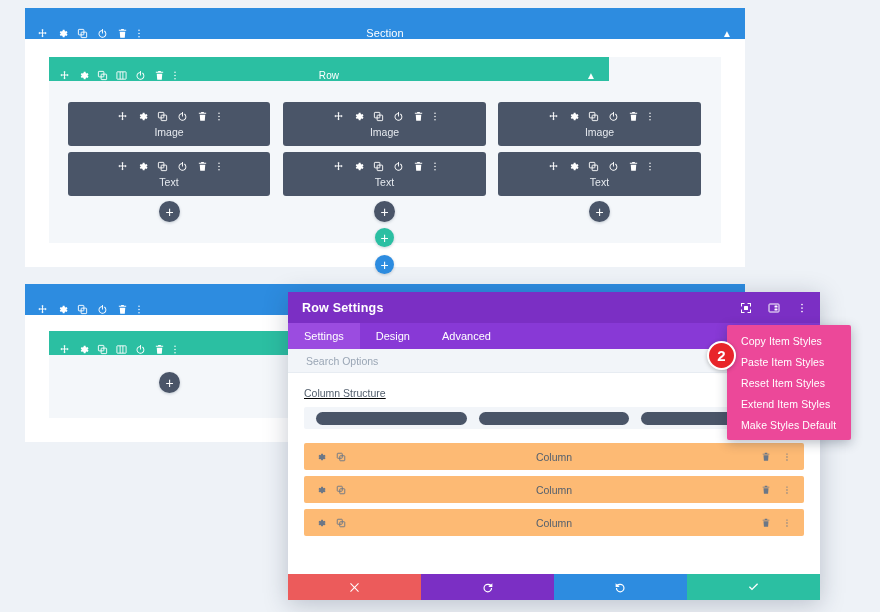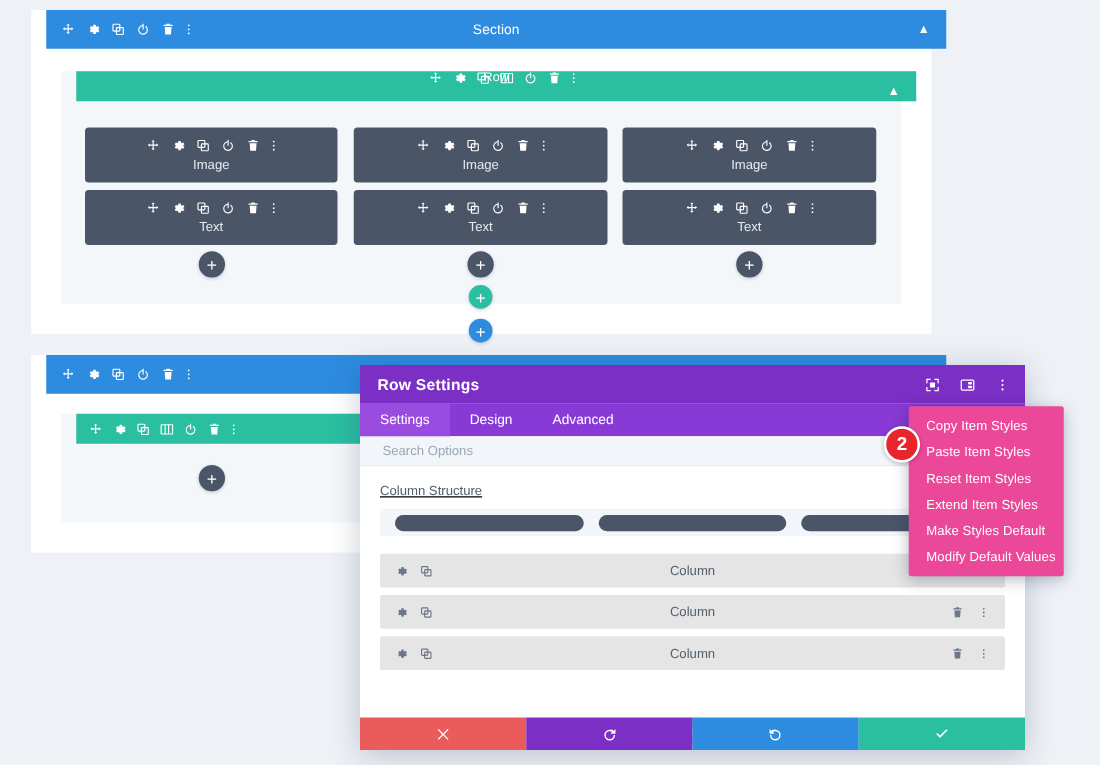--- a/index.html
+++ b/index.html
@@ -6,22 +6,22 @@
   html, body {
     width: 880px; height: 612px;
     background: #edf2f7;
     font-family: "Liberation Sans", sans-serif;
     overflow: hidden;
   }
   .canvas { position: relative; width: 880px; height: 612px; background: #eef2f7; }
 
   
   .bar {
-    position: absolute; display: flex; align-items: center;
-    color: #fff; font-size: 11px; margin-left: 12px;
+    position: absolute; display: flex; align-items: flex-end;
+    color: #fff; font-size: 11px;
   }
   .bar .icons { display: flex; align-items: center; gap: 9px; padding-left: 12px; }
   .bar .bar-title {
     position: absolute; left: 0; right: 0; text-align: center;
     font-size: 11px; letter-spacing: .1px; pointer-events: none;
   }
   .bar .chev { margin-left: auto; padding-right: 13px; font-size: 10px; }
 
   .section-bar { background: #2d8ce0; height: 31px; }
   .row-bar { background: #2bbfa2; height: 24px; }
@@ -89,21 +89,21 @@
   .field-label { font-size: 10.5px; color: #54606e; margin-bottom: 8px; }
 
   .struct-strip {
     background: #f2f5f9; height: 22px; border-radius: 2px;
     display: flex; align-items: center; gap: 12px; padding: 0 12px;
     margin-bottom: 14px;
   }
   .struct-col { flex: 1; height: 13px; background: #4a5568; border-radius: 7px; }
 
   .col-row {
-    height: 27px; background: #e5e5e5; border-radius: 2px;
+    height: 27px; background: #fdba74; border-radius: 2px;
     display: flex; align-items: center; padding: 0 12px; margin-bottom: 6px;
     position: relative; color: #6b7787;
   }
   .col-row .left-ic { display: flex; align-items: center; gap: 10px; }
   .col-row .col-label {
     position: absolute; left: 0; right: 0; text-align: center;
     font-size: 10.5px; color: #54606e;
   }
   .col-row .right-ic { margin-left: auto; display: flex; align-items: center; gap: 11px; z-index: 1; }
   .col-row .ic { width: 10px; height: 10px; }
@@ -186,21 +186,21 @@
             <circle cx="3" cy="19" r="1.6"></circle>
           </svg>
         </span>
     </div>
     <div class="bar-title">Section</div>
     <span class="chev">▲</span>
   </div>
 
   <div class="row-card" style="left:49px; top:57px; width:672px; height:186px;"></div>
 
-  <div class="bar row-bar" style="left:49px; top:57px; width:672px;flex-direction:column;">
+  <div class="bar row-bar" style="left:49px; top:57px; width:560px;">
     <div class="icons">
       <span class="ic">
           <svg viewBox="0 0 24 24">
             <path d="M12 2l3 3h-2v5h5V8l3 3-3 3v-2h-5v5h2l-3 3-3-3h2v-5H6v2l-3-3 3-3v2h5V5H9l3-3z"></path>
           </svg>
         </span>
       <span class="ic">
           <svg viewBox="0 0 24 24">
             <path d="M12 8a4 4 0 100 8 4 4 0 000-8zm0 6a2 2 0 110-4 2 2 0 010 4zm9-1.5v-1l2-1.6-2-3.4-2.4 1a7.7 7.7 0 00-1.7-1l-.4-2.5h-4l-.4 2.5c-.6.2-1.2.6-1.7 1l-2.4-1-2 3.4 2 1.6v1l-2 1.6 2 3.4 2.4-1c.5.4 1.1.8 1.7 1l.4 2.5h4l.4-2.5c.6-.2 1.2-.6 1.7-1l2.4 1 2-3.4-2-1.6z"></path>
           </svg>
@@ -769,20 +769,19 @@
       </div>
     </div>
   </div>
 
   <div class="ctx-menu">
     <div class="ctx-item">Copy Item Styles</div>
     <div class="ctx-item">Paste Item Styles</div>
     <div class="ctx-item">Reset Item Styles</div>
     <div class="ctx-item">Extend Item Styles</div>
     <div class="ctx-item">Make Styles Default</div>
-    <div class="ctx-item">Modify Default Values</div>
   </div>
 
   <div class="badge">
     <span>2</span>
   </div>
 
 </div>
 
 </body></html>

